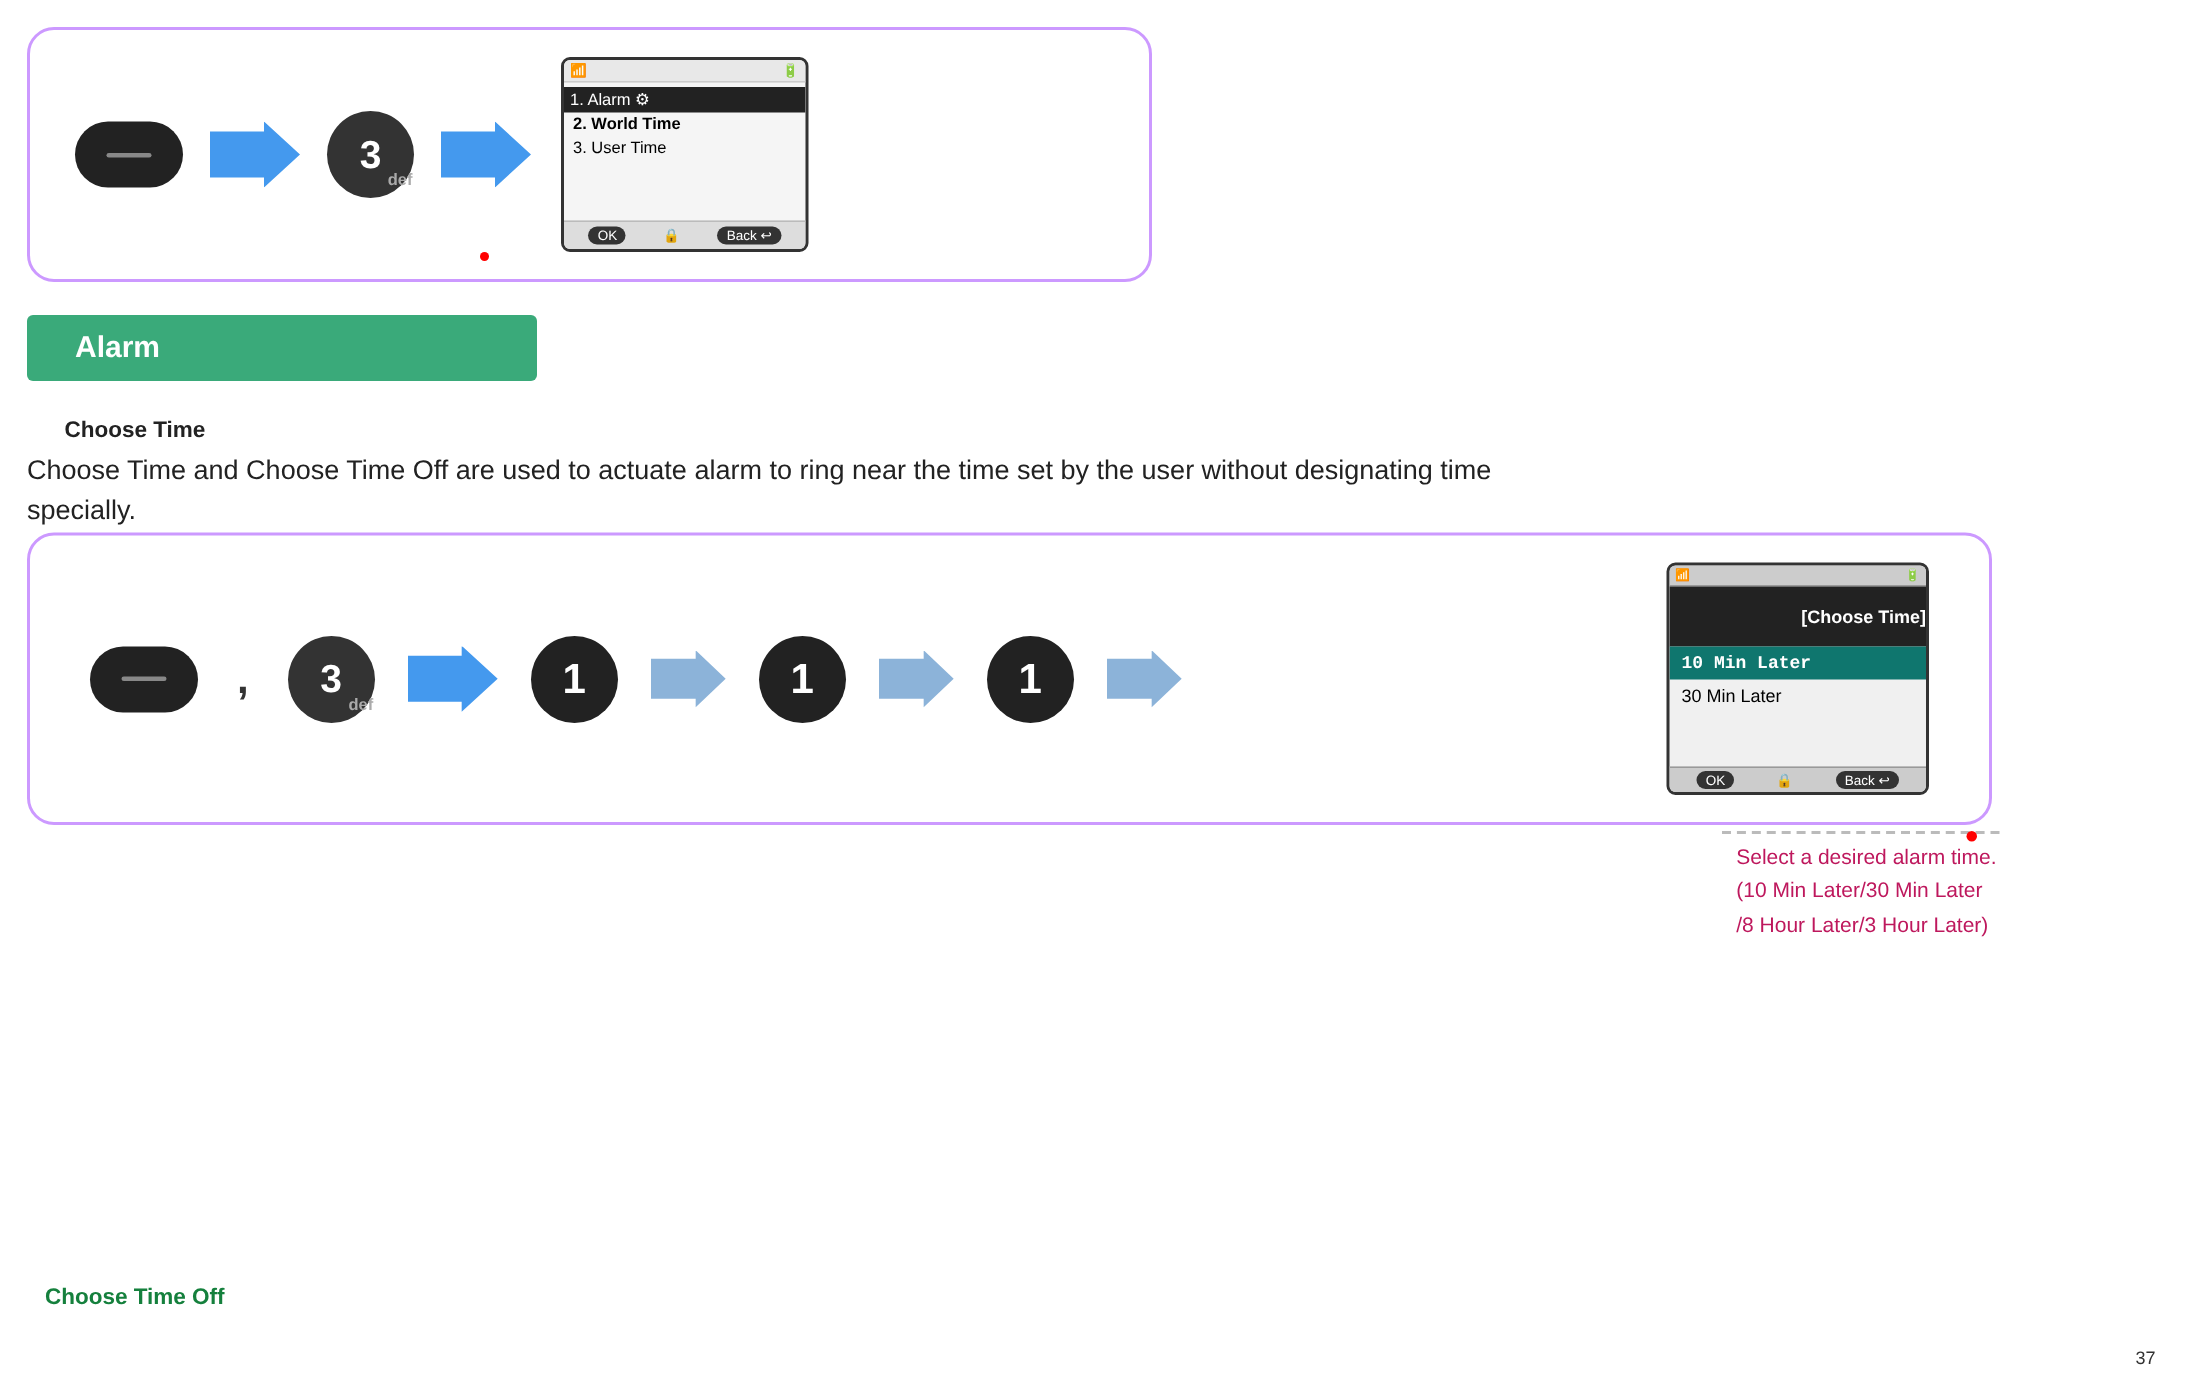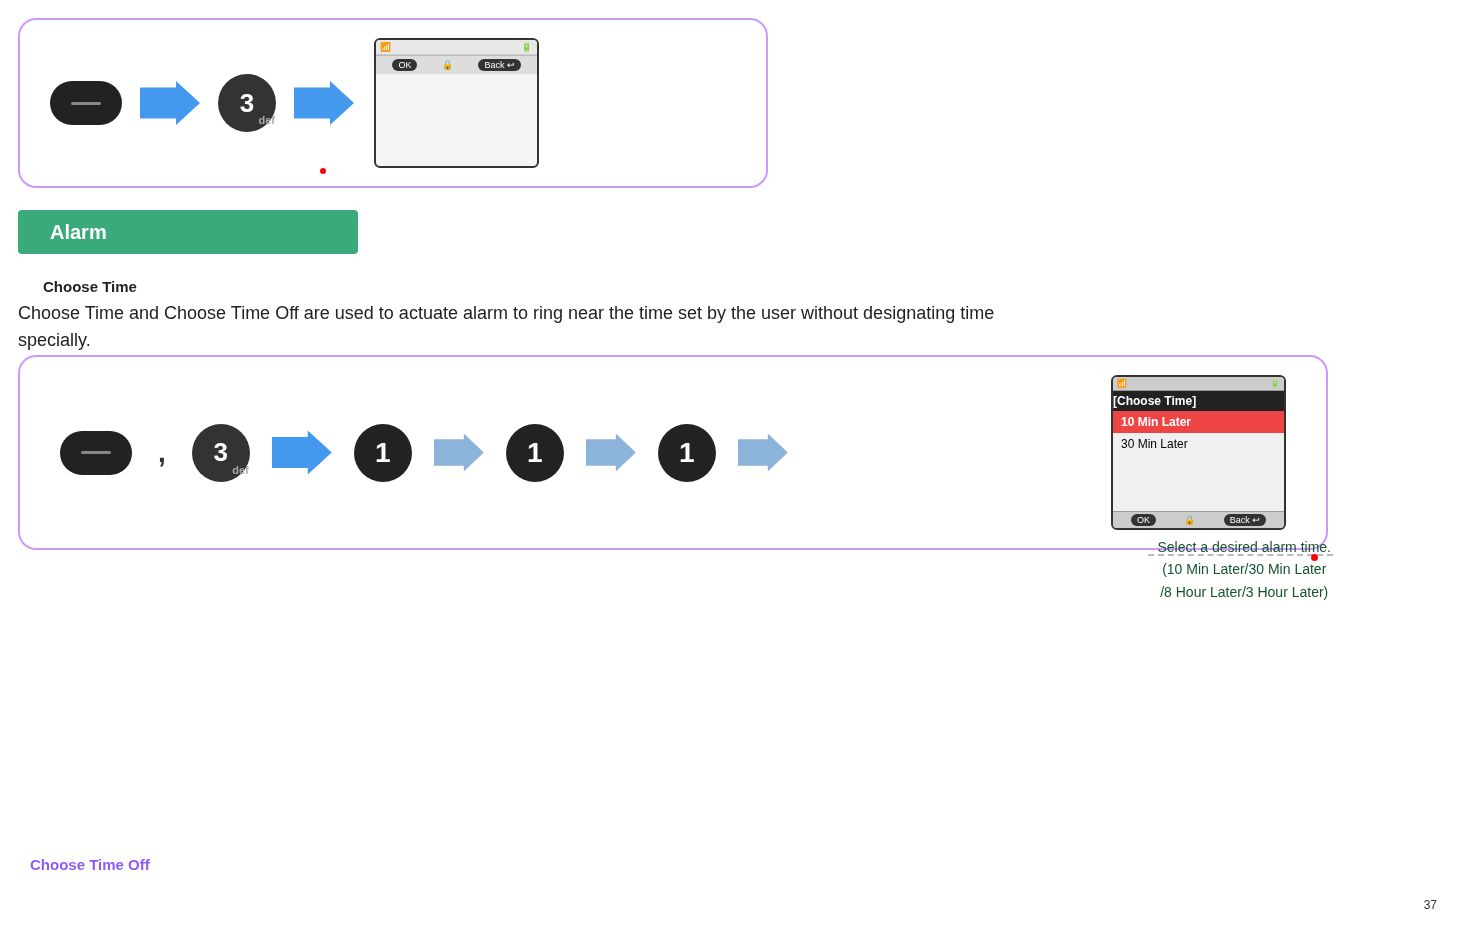--- a/index.html
+++ b/index.html
@@ -240,33 +240,34 @@
       background: #ccc;
       padding: 2px 4px;
       font-size: 8px;
       display: flex;
       justify-content: space-between;
       border-bottom: 1px solid #999;
     }
     .phone-screen2 .ps-title {
       background: #222;
       color: #fff;
-      text-align: left;
+      text-align: right;
       font-size: 12px;
       font-weight: bold;
-      padding: 3px 0;
+      padding: 13px 0;
     }
     .phone-screen2 .ps-item {
       padding: 4px 8px;
       font-size: 12px;
     }
     .phone-screen2 .ps-item.highlighted {
-      background: #ef4444;
-      color: #fff;
-      font-weight: bold;
+      background: #0f766e;
+      color: #fff;
+      font-weight: bold;
+      font-family: Liberation Mono, monospace;
     }
     .phone-screen2 .ps-footer {
       margin-top: auto;
       background: #ccc;
       display: flex;
       justify-content: space-around;
       align-items: center;
       padding: 2px 4px;
       border-top: 1px solid #999;
       font-size: 9px;
@@ -275,45 +276,45 @@
       background: #333;
       color: #fff;
       border-radius: 8px;
       padding: 1px 6px;
       font-size: 9px;
     }
 
     
     .select-alarm-text {
       position: absolute;
-      top: 536px;
+      top: 560px;
       right: 130px;
       font-size: 14px;
-      color: #14532d;
-      text-align: center;
+      color: #be185d;
+      text-align: left;
       line-height: 1.6;
     }
 
     
     .dashed-line {
       position: absolute;
       top: 554px;
       right: 128px;
       width: 185px;
       border-top: 2px dashed #bbb;
     }
 
     
     .choose-time-off {
       position: absolute;
       top: 856px;
       left: 30px;
       font-size: 15px;
       font-weight: bold;
-      color: #8b5cf6;
+      color: #15803d;
     }
 
     
     .page-number {
       position: absolute;
       bottom: 18px;
       right: 24px;
       font-size: 12px;
       color: #333;
     }
@@ -355,20 +356,25 @@
       <span class="sub">def</span>
     </div>
 
     <div class="blue-arrow"></div>
   </div>
 
   <div class="phone-screen">
     <div class="phone-status">
       <span>📶</span>
       <span>🔋</span>
+    </div>
+    <div class="phone-menu">
+      <div class="phone-menu-item selected">1. Alarm ⚙</div>
+      <div class="phone-menu-item bold">2. <b>World Time</b></div>
+      <div class="phone-menu-item">3. User Time</div>
     </div>
     <div class="phone-footer">
       <span class="phone-footer-btn">OK</span>
       <span>🔒</span>
       <span class="phone-footer-btn">Back ↩</span>
     </div>
   </div>
 </div>
 
 <div class="dot-top"></div>

